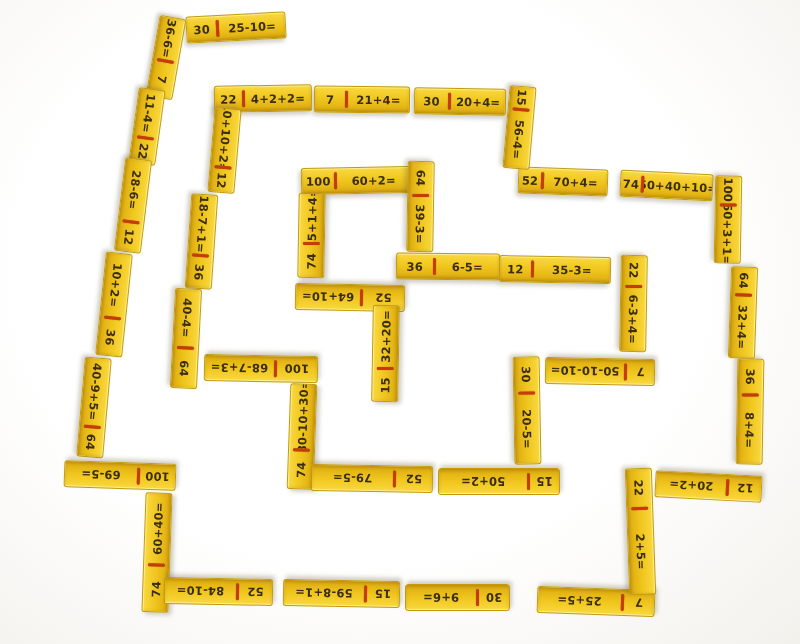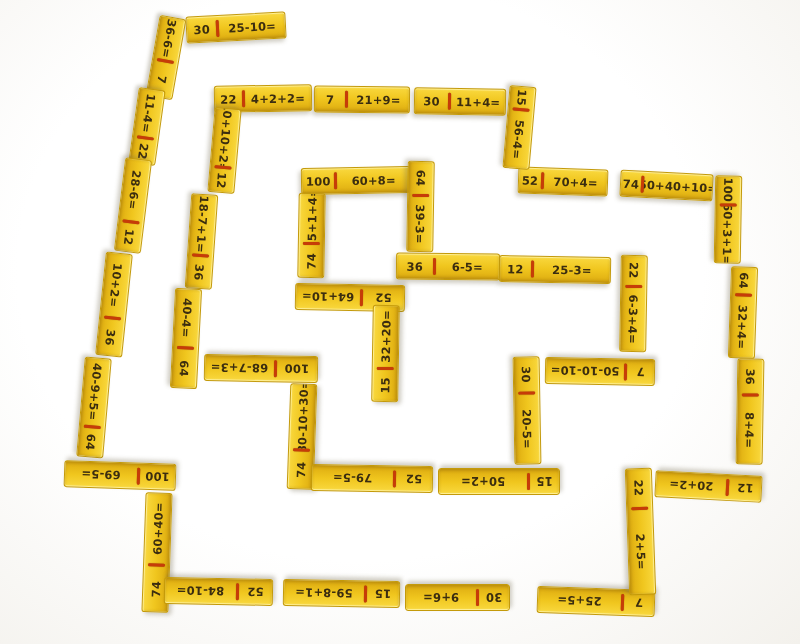--- a/index.html
+++ b/index.html
@@ -224,30 +224,30 @@
       <div class="half b">
         <span>56-4=</span>
       </div>
     </div>
     <div class="tile" style="left: 414px; top: 87.5px; width: 92px; height: 27px; transform: rotate(1deg);">
       <div class="half a" style="width: 37%;">
         <span>30</span>
       </div>
       <div class="divider"></div>
       <div class="half b">
-        <span>11+4=</span>
+        <span>20+4=</span>
       </div>
     </div>
     <div class="tile" style="left: 314px; top: 85.5px; width: 96px; height: 27px; transform: rotate(0.5deg);">
       <div class="half a" style="width: 32%;">
         <span>7</span>
       </div>
       <div class="divider"></div>
       <div class="half b">
-        <span>21+9=</span>
+        <span>21+4=</span>
       </div>
     </div>
     <div class="tile" style="left: 214px; top: 84.5px; width: 98px; height: 27px; transform: rotate(-1deg);">
       <div class="half a" style="width: 28%;">
         <span>22</span>
       </div>
       <div class="divider"></div>
       <div class="half b">
         <span>4+2+2=</span>
       </div>
@@ -341,39 +341,39 @@
       <div class="half b">
         <span>6-3+4=</span>
       </div>
     </div>
     <div class="tile" style="left: 499px; top: 255.5px; width: 112px; height: 27px; transform: rotate(1deg);">
       <div class="half a" style="width: 28%;">
         <span>12</span>
       </div>
       <div class="divider"></div>
       <div class="half b">
-        <span>25-3=</span>
+        <span>35-3=</span>
       </div>
     </div>
     <div class="tile" style="left: 396px; top: 252.5px; width: 104px; height: 27px; transform: rotate(0.5deg);">
       <div class="half a" style="width: 35%;">
         <span>36</span>
       </div>
       <div class="divider"></div>
       <div class="half b">
         <span>6-5=</span>
       </div>
     </div>
     <div class="tile" style="left: 301px; top: 166.5px; width: 110px; height: 27px; transform: rotate(-1deg);">
       <div class="half a" style="width: 30%;">
         <span>100</span>
       </div>
       <div class="divider"></div>
       <div class="half b">
-        <span>60+8=</span>
+        <span>60+2=</span>
       </div>
     </div>
     <div class="tile" style="left: 374.5px; top: 192.5px; width: 91px; height: 27px; transform: rotate(91deg);">
       <div class="half a" style="width: 36%;">
         <span>64</span>
       </div>
       <div class="divider"></div>
       <div class="half b">
         <span>39-3=</span>
       </div>

